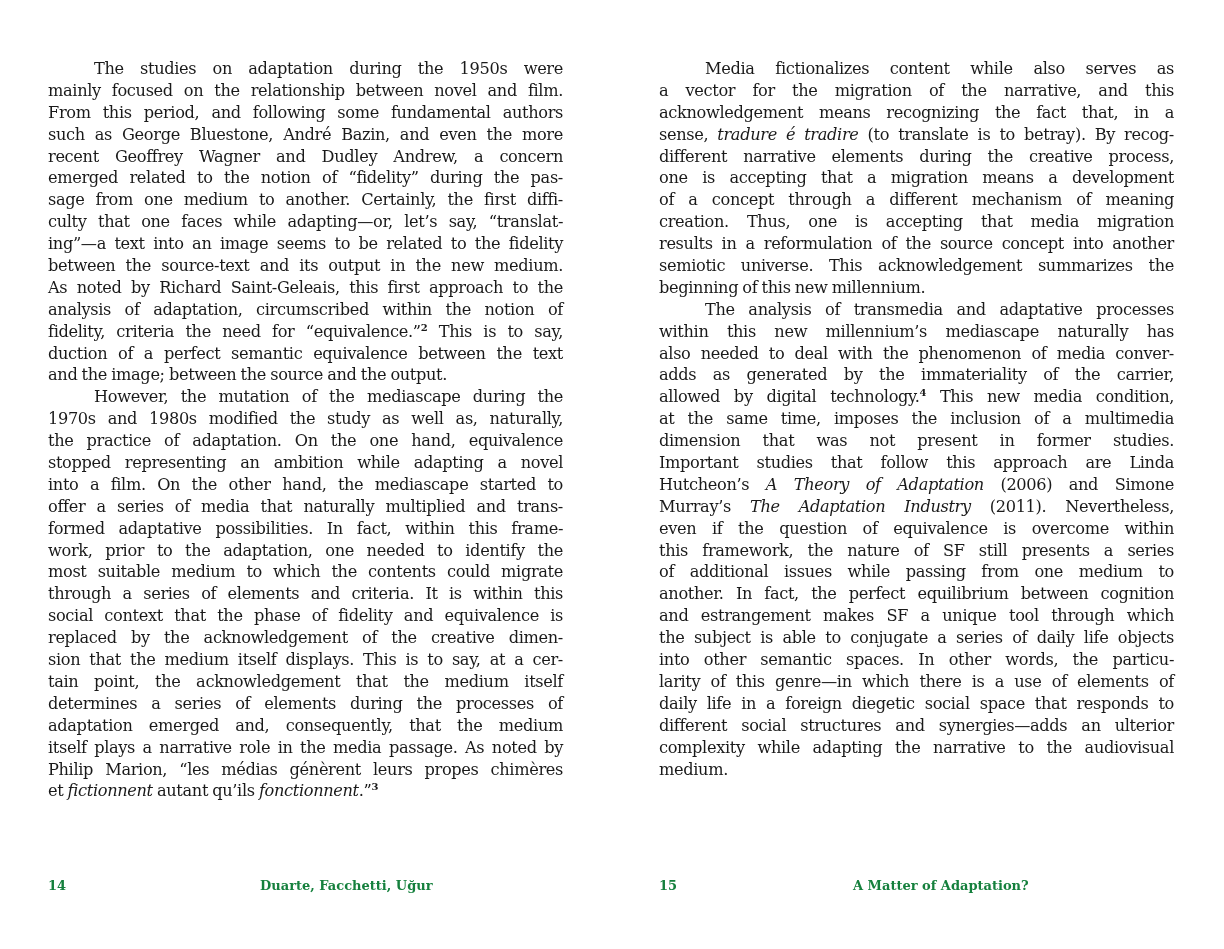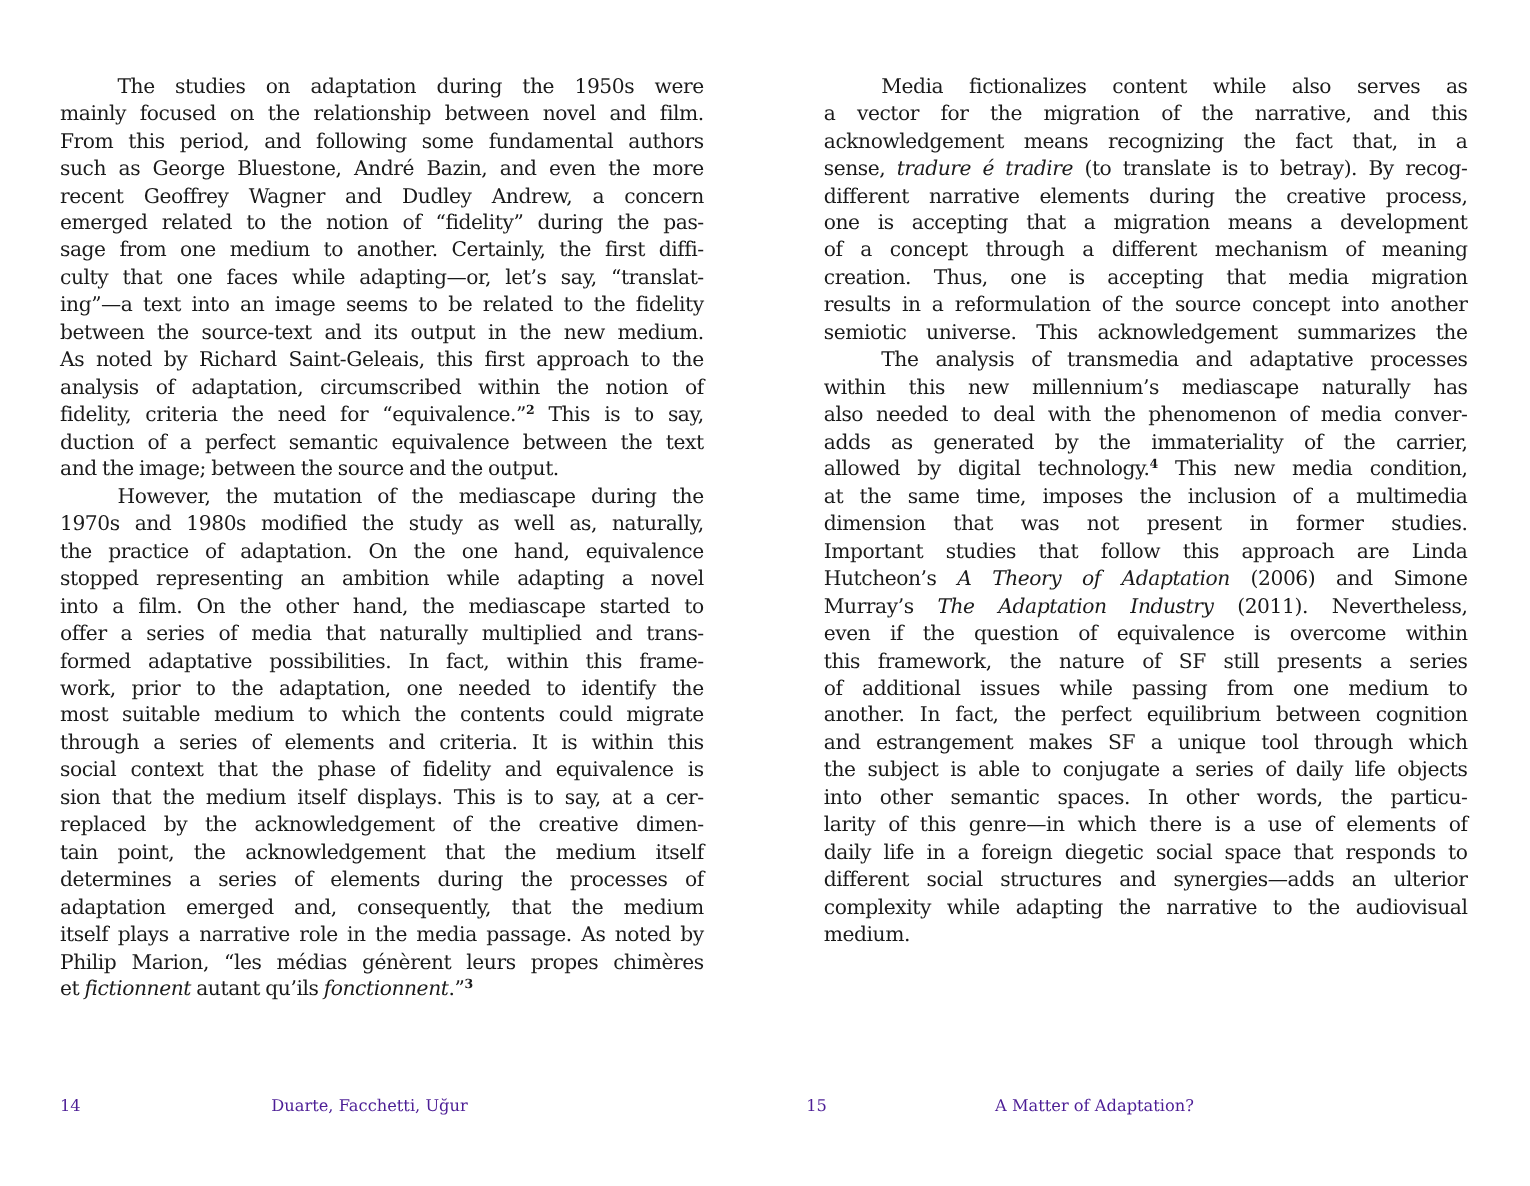--- a/index.html
+++ b/index.html
@@ -18,28 +18,28 @@
     white-space: nowrap;
     letter-spacing: -0.35px;
     word-spacing: -0.6px;
   }
   .line.last { text-align-last: left; }
   .line.indent { padding-left: 46px; }
   .line i { }
   sup { font-size: 10px; font-weight: bold; vertical-align: 6px; line-height: 0; }
   .footer {
     position: absolute; top: 878px; height: 20px;
-    font-family: "DejaVu Serif", serif; font-weight: normal;
-    font-size: 13px; color: #4c1d95;
+    font-family: "DejaVu Serif", serif; font-weight: bold;
+    font-size: 13px; color: #15803d;
   }
   .footer .num { position: absolute; left: 0; top: 0; }
-  .footer .run { position: absolute; top: 0; white-space: nowrap; }
+  .footer .run { position: absolute; top: 0; white-space: nowrap; margin-left: 43px; }
   .footer.left { left: 48px; width: 515px; }
   .footer.left .run { left: 169px; }
-  .footer.right { left: 645px; width: 515px; }
+  .footer.right { left: 659px; width: 515px; }
   .footer.right .run { left: 151px; }
 </style>
 </head>
 <body>
 
 <div class="page left">
   <div class="line indent">The studies on adaptation during the 1950s were</div>
   <div class="line">mainly focused on the relationship between novel and film.</div>
   <div class="line">From this period, and following some fundamental authors</div>
   <div class="line">such as George Bluestone, André Bazin, and even the more</div>
@@ -58,22 +58,22 @@
   <div class="line">1970s and 1980s modified the study as well as, naturally,</div>
   <div class="line">the practice of adaptation. On the one hand, equivalence</div>
   <div class="line">stopped representing an ambition while adapting a novel</div>
   <div class="line">into a film. On the other hand, the mediascape started to</div>
   <div class="line">offer a series of media that naturally multiplied and trans-</div>
   <div class="line">formed adaptative possibilities. In fact, within this frame-</div>
   <div class="line">work, prior to the adaptation, one needed to identify the</div>
   <div class="line">most suitable medium to which the contents could migrate</div>
   <div class="line">through a series of elements and criteria. It is within this</div>
   <div class="line">social context that the phase of fidelity and equivalence is</div>
+  <div class="line">replaced by the acknowledgement of the creative dimen-</div>
   <div class="line">sion that the medium itself displays. This is to say, at a cer-</div>
-  <div class="line">replaced by the acknowledgement of the creative dimen-</div>
   <div class="line">tain point, the acknowledgement that the medium itself</div>
   <div class="line">determines a series of elements during the processes of</div>
   <div class="line">adaptation emerged and, consequently, that the medium</div>
   <div class="line">itself plays a narrative role in the media passage. As noted by</div>
   <div class="line">Philip Marion, “les médias génèrent leurs propes chimères</div>
   <div class="line last"><span>et </span><i>fictionnent</i><span> autant qu’ils </span><i>fonctionnent</i><span>.”</span><sup>3</sup></div>
 </div>
 
 <div class="footer left">
   <span class="num">14</span>
@@ -84,20 +84,21 @@
   <div class="line indent">Media fictionalizes content while also serves as</div>
   <div class="line">a vector for the migration of the narrative, and this</div>
   <div class="line">acknowledgement means recognizing the fact that, in a</div>
   <div class="line"><span>sense, </span><i>tradure é tradire</i><span> (to translate is to betray). By recog-</span></div>
   <div class="line">different narrative elements during the creative process,</div>
   <div class="line">one is accepting that a migration means a development</div>
   <div class="line">of a concept through a different mechanism of meaning</div>
   <div class="line">creation. Thus, one is accepting that media migration</div>
   <div class="line">results in a reformulation of the source concept into another</div>
   <div class="line">semiotic universe. This acknowledgement summarizes the</div>
+  <div class="line last">beginning of this new millennium.</div>
   <div class="line indent">The analysis of transmedia and adaptative processes</div>
   <div class="line">within this new millennium’s mediascape naturally has</div>
   <div class="line">also needed to deal with the phenomenon of media conver-</div>
   <div class="line">adds as generated by the immateriality of the carrier,</div>
   <div class="line"><span>allowed by digital technology.</span><sup>4</sup><span> This new media condition,</span></div>
   <div class="line">at the same time, imposes the inclusion of a multimedia</div>
   <div class="line">dimension that was not present in former studies.</div>
   <div class="line">Important studies that follow this approach are Linda</div>
   <div class="line"><span>Hutcheon’s </span><i>A Theory of Adaptation</i><span> (2006) and Simone</span></div>
   <div class="line"><span>Murray’s </span><i>The Adaptation Industry</i><span> (2011). Nevertheless,</span></div>

